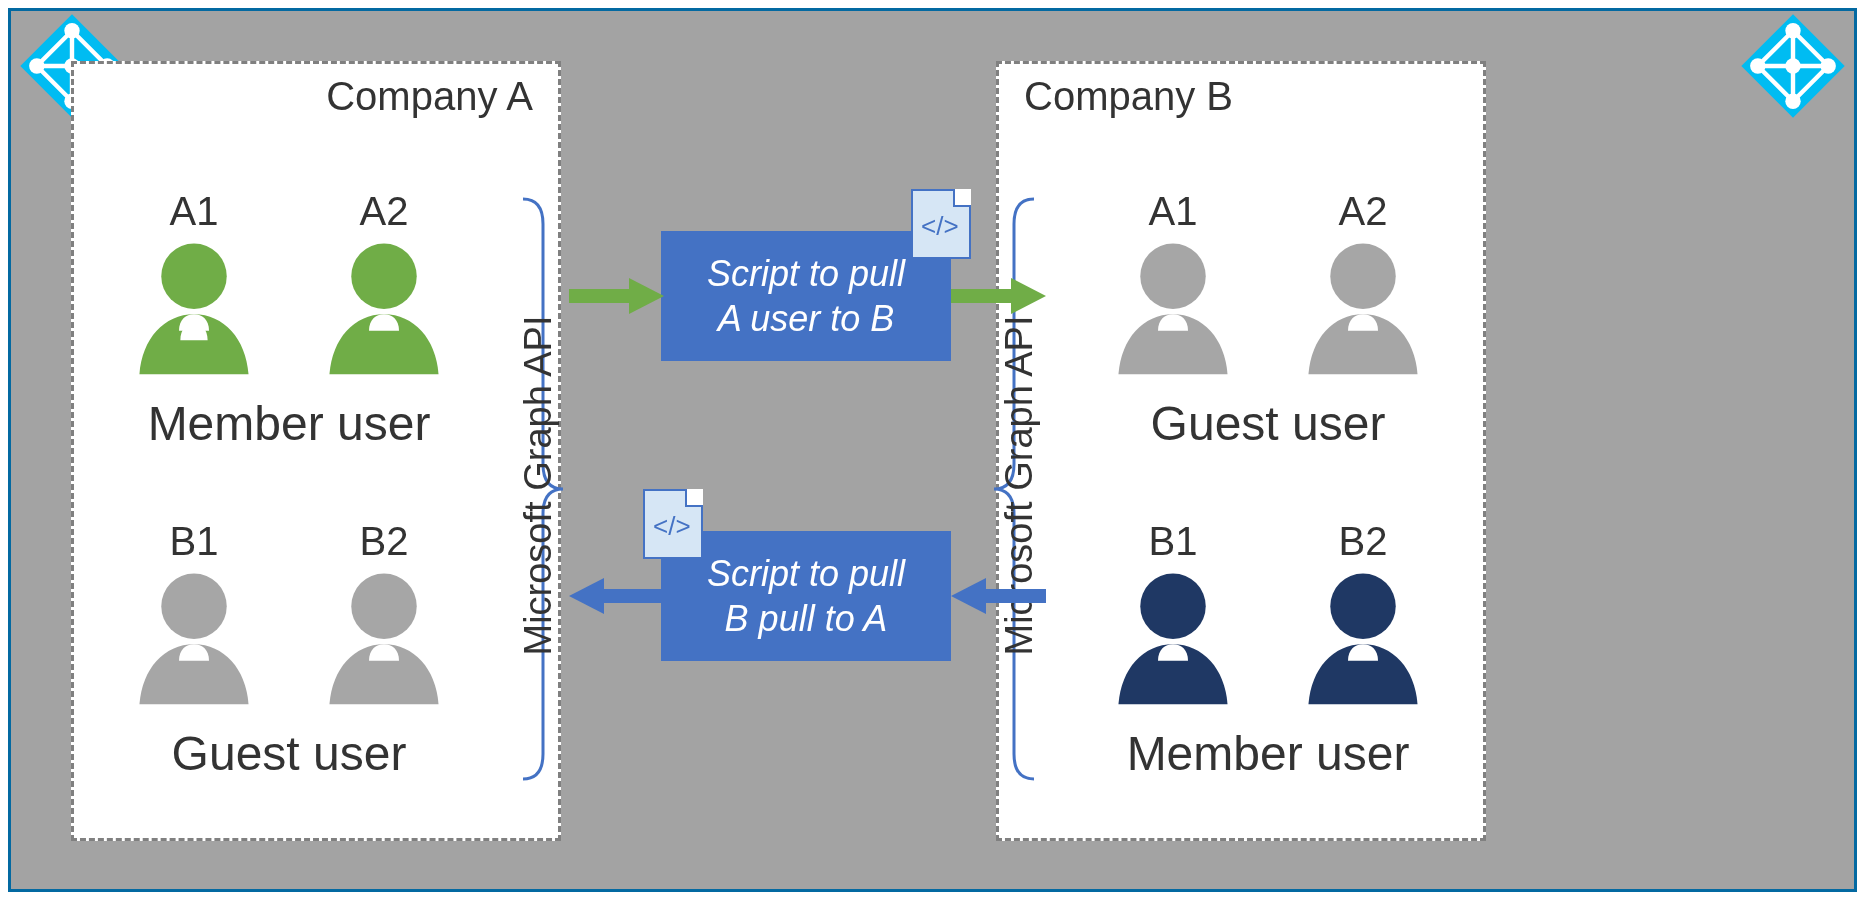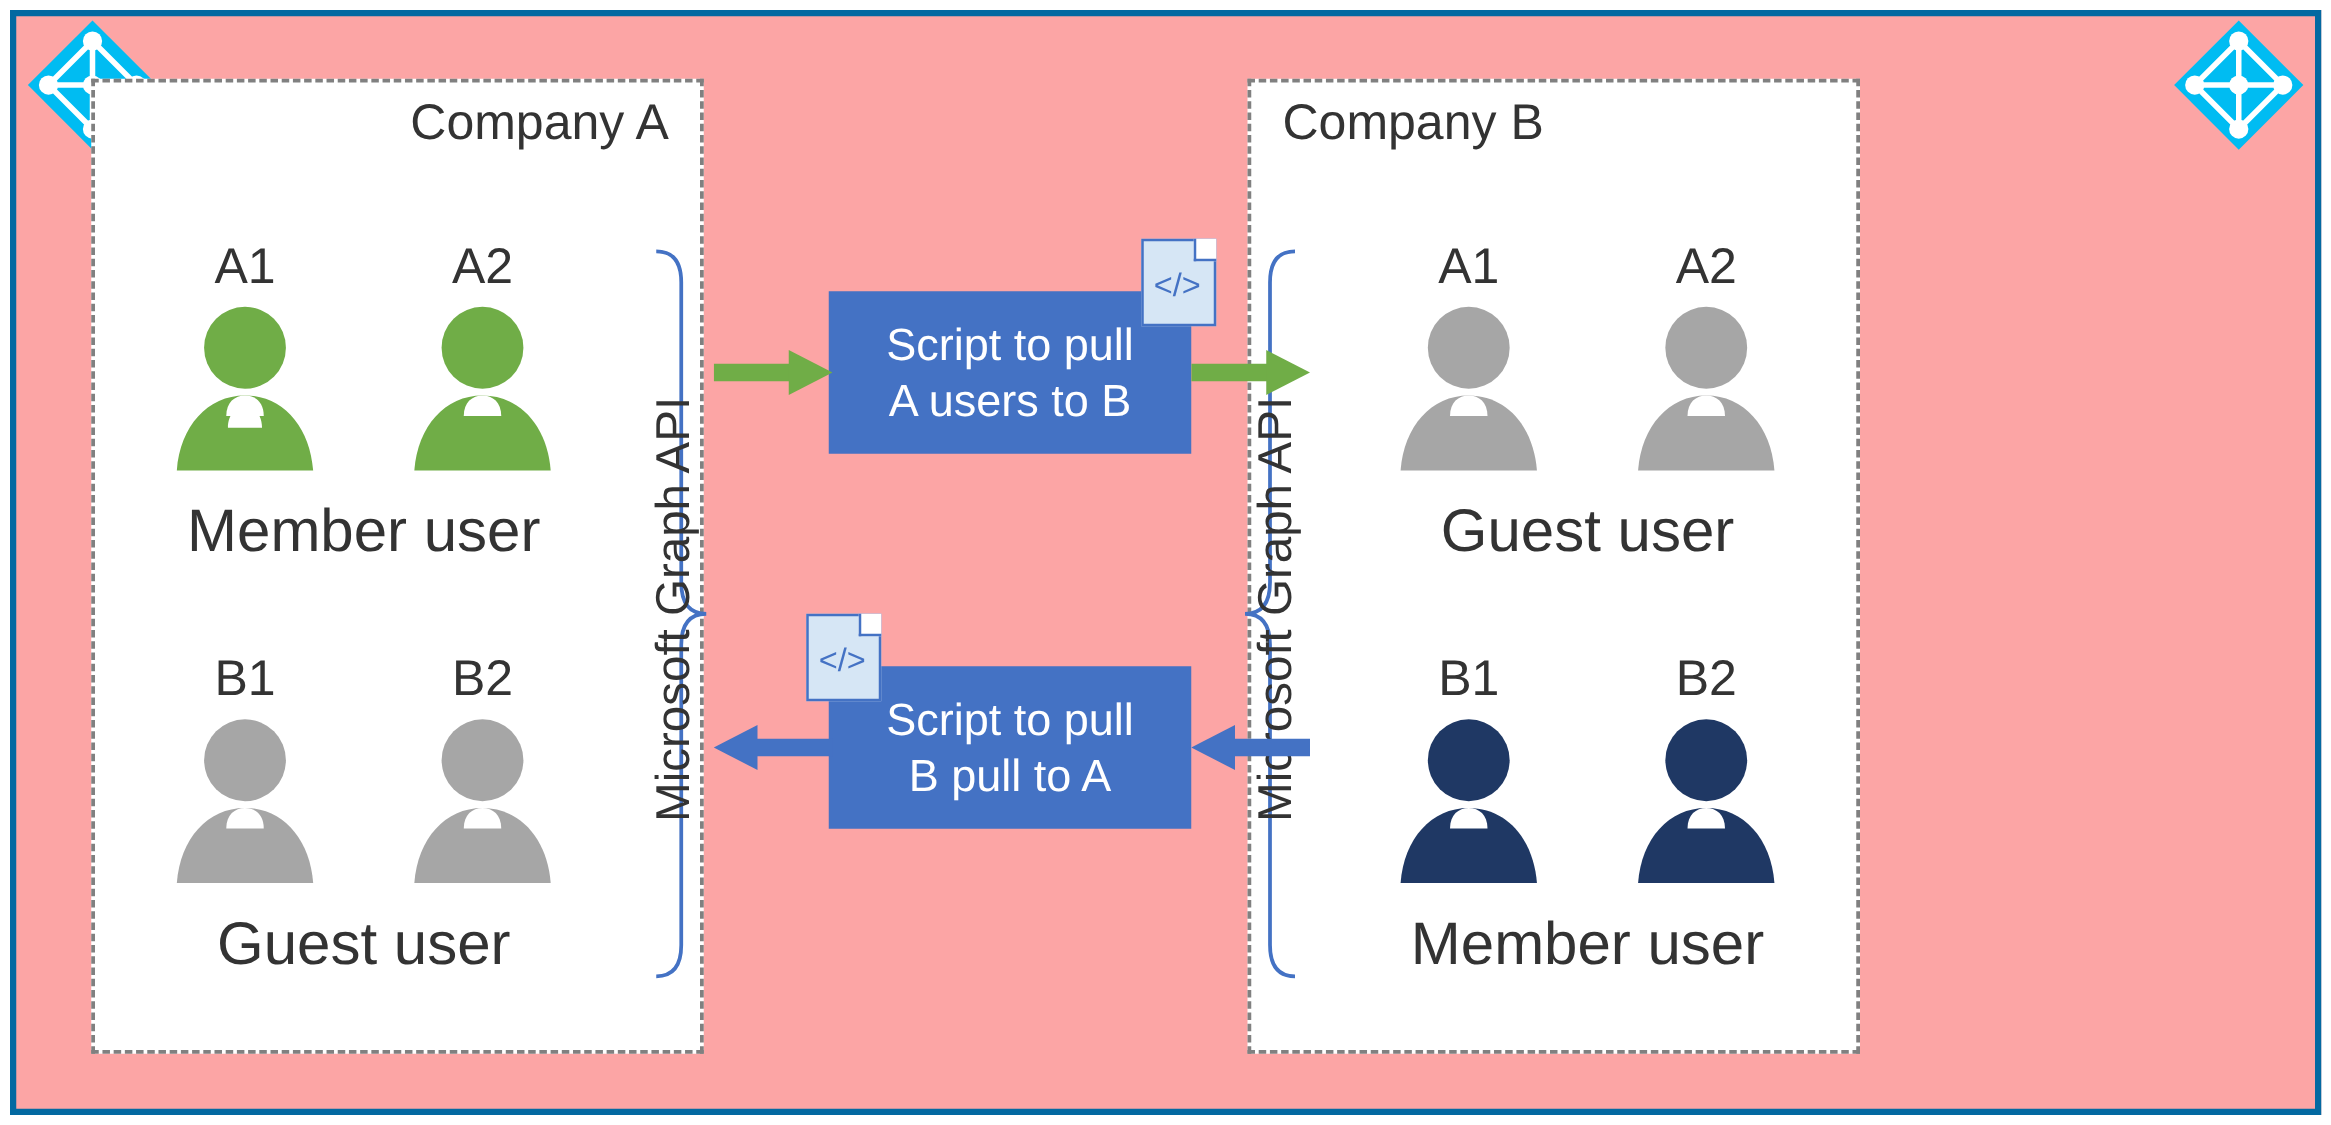--- a/index.html
+++ b/index.html
@@ -6,22 +6,22 @@
   body {
     margin: 0;
     font-family: "Segoe UI", Arial, sans-serif;
     background: #fff;
     padding: 8px;
   }
   .canvas {
     position: relative;
     width: 1849px;
     height: 884px;
-    border: 5px solid #0369a1;
-    background: #fca5a5;
+    border: 3px solid #0369a1;
+    background: #a3a3a3;
   }
   .company-box {
     position: absolute;
     border: 3px dashed #808080;
     background: #fff;
   }
   .company-a { left: 60px; top: 50px; width: 490px; height: 780px; }
   .company-b { left: 985px; top: 50px; width: 490px; height: 780px; }
   .company-title {
     position: absolute;
@@ -73,20 +73,21 @@
 
   .script-box {
     position: absolute;
     background: #4472c4;
     color: #fff;
     font-size: 36px;
     text-align: center;
     width: 290px;
     padding: 20px 10px;
     line-height: 1.25;
+    font-style: italic;
   }
   .script-1 { left: 650px; top: 220px; }
   .script-2 { left: 650px; top: 520px; }
 
   .script-doc {
     position: absolute;
     width: 60px;
     height: 70px;
     background: #d6e6f5;
     border: 2px solid #4472c4;
@@ -258,21 +259,21 @@
     </div>
 
     <svg class="api-bracket" viewBox="0 0 50 590" preserveAspectRatio="none">
       <path d="M45 5 Q25 5 25 30 L25 270 Q25 295 5 295 Q25 295 25 320 L25 560 Q25 585 45 585" fill="none" stroke="#4472c4" stroke-width="3"></path>
     </svg>
     <div class="api-label">Microsoft Graph API</div>
   </div>
 
   <div class="script-box script-1">
     <span>Script to pull</span><br>
-    <span>A users to B</span>
+    <span>A user to B</span>
   </div>
   <div class="script-doc doc-1">
     <span class="script-doc-inner">&lt;/&gt;</span>
   </div>
 
   <div class="script-box script-2">
     <span>Script to pull</span><br>
     <span>B pull to A</span>
   </div>
   <div class="script-doc doc-2">

